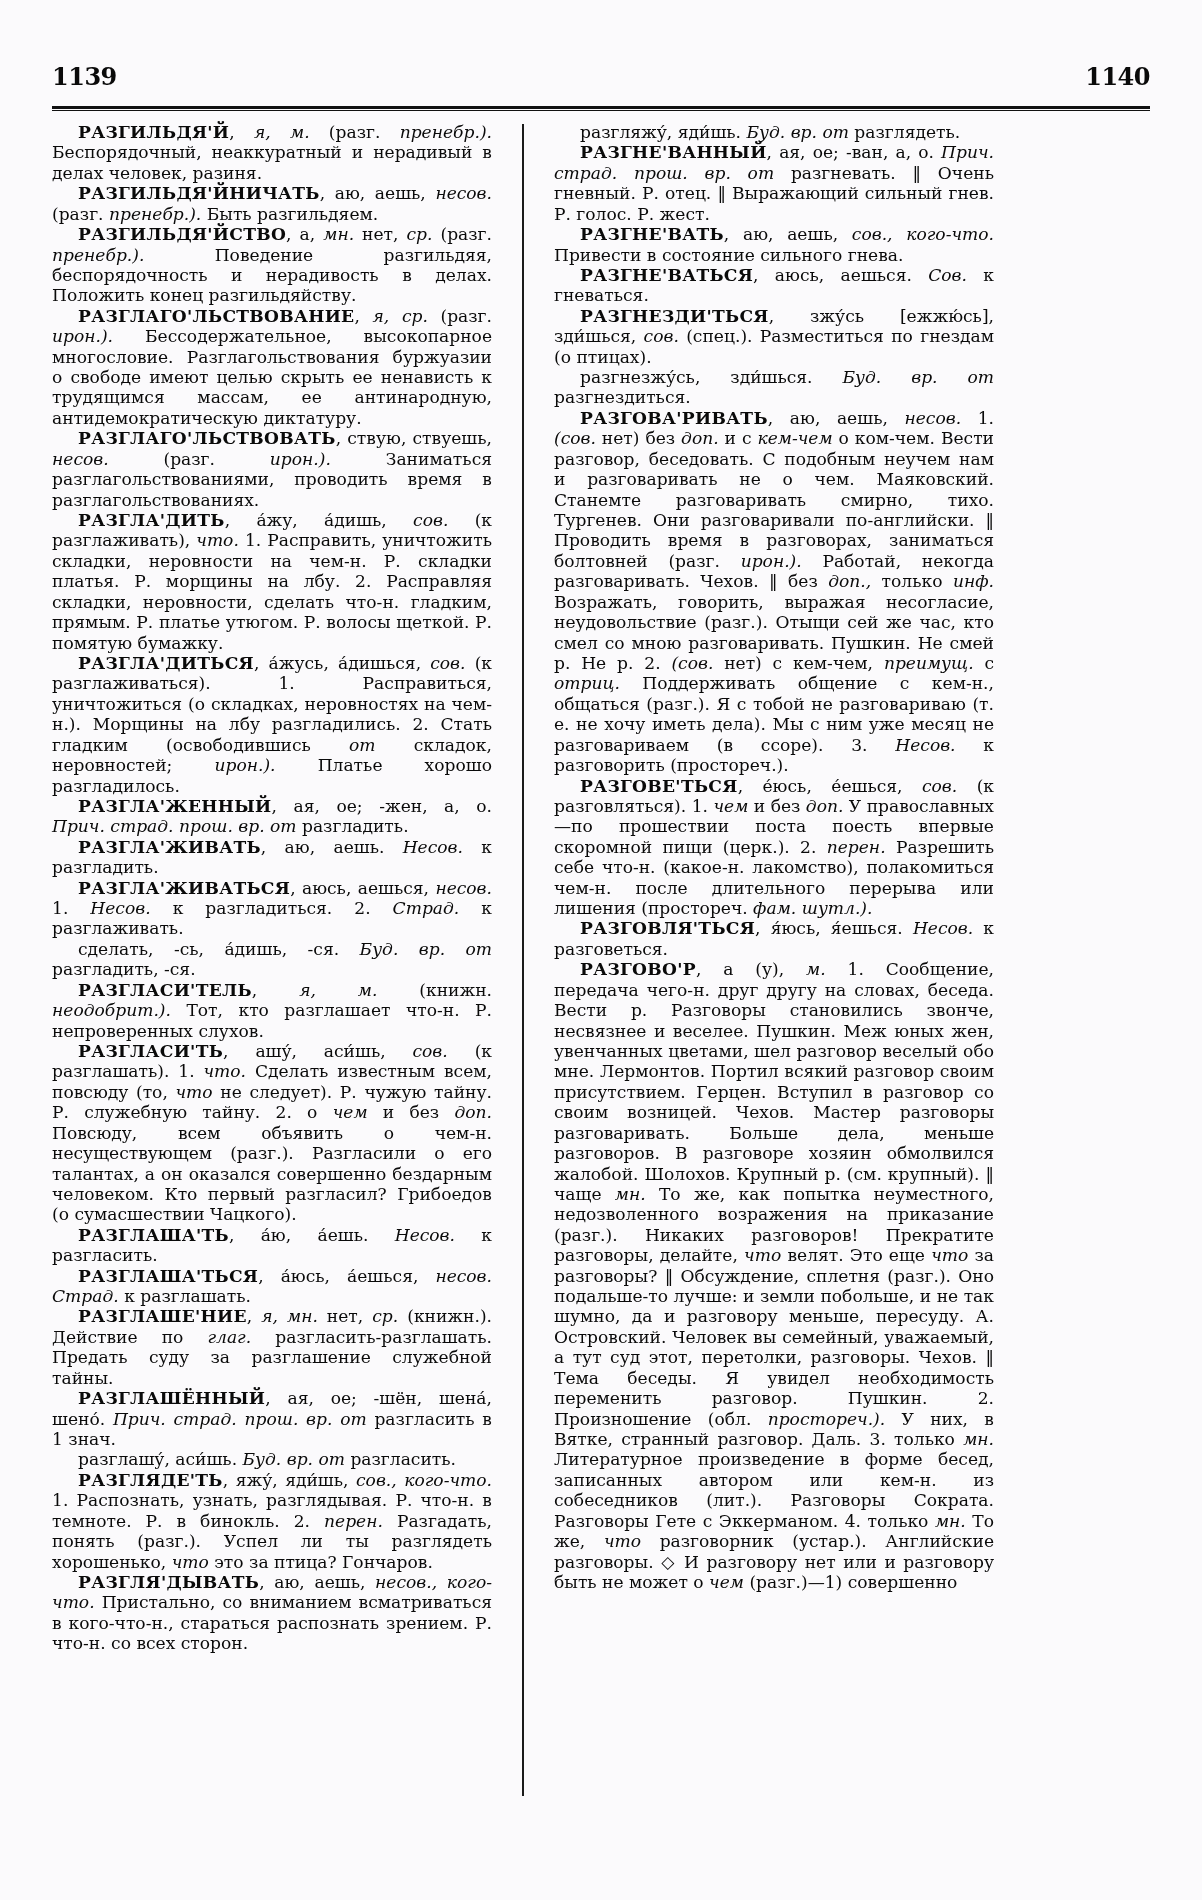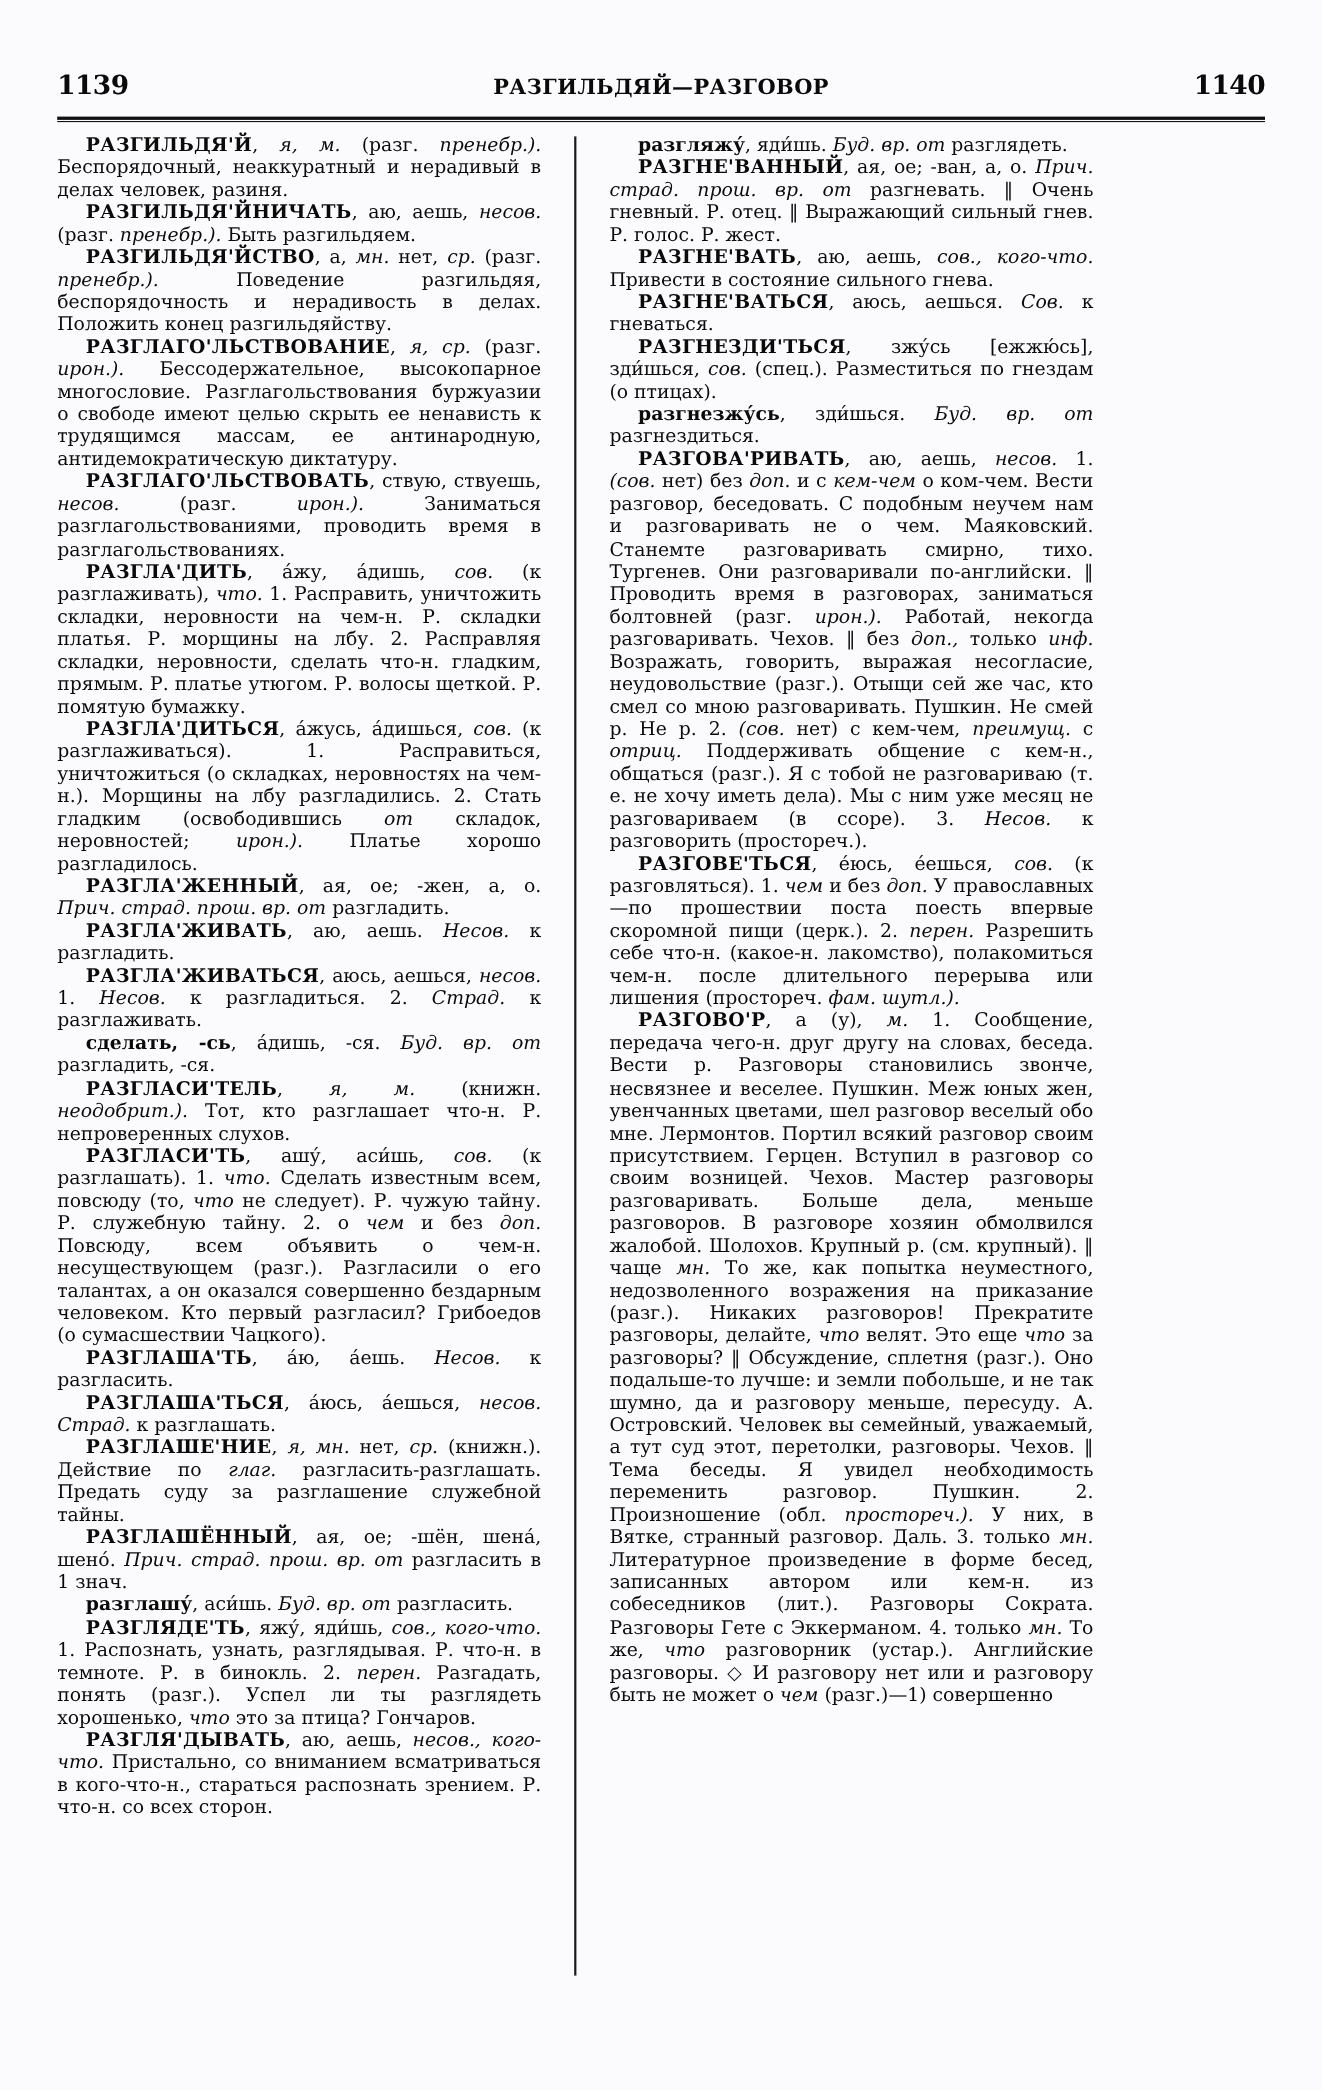--- a/index.html
+++ b/index.html
@@ -90,32 +90,31 @@
     padding: 0;
     text-indent: 26px;
   }
 
   
   .hw {
     font-weight: bold;
     letter-spacing: 0.3px;
   }
   .hw-l {            
-    font-weight: bold;
+    font-weight: normal;
   }
   .it { font-style: italic; }
 </style>
 </head>
 <body>
 
 <div class="page">
 
   <div class="running-head">
     <span class="folio">1139</span>
-    <span class="head-title">РАЗГИЛЬДЯЙ—РАЗГОВОР</span>
     <span class="folio">1140</span>
   </div>
 
   <div class="rule"></div>
 
   <div class="columns">
     <div class="col col-left" id="col-left">
         <p class="entry"><span class="hw">РАЗГИЛЬДЯ'Й</span><span>, <i class="it">я, м. </i>(разг. <i class="it">пренебр.). </i>Беспорядочный, неаккуратный и нерадивый в делах человек, разиня.</span></p>
         <p class="entry"><span class="hw">РАЗГИЛЬДЯ'ЙНИЧАТЬ</span><span>, аю, аешь, <i class="it">несов. </i>(разг. <i class="it">пренебр.). </i>Быть разгильдяем.</span></p>
         <p class="entry"><span class="hw">РАЗГИЛЬДЯ'ЙСТВО</span><span>, а, <i class="it">мн. </i>нет, <i class="it">ср. </i>(разг. <i class="it">пренебр.). </i>Поведение разгильдяя, беспорядочность и нерадивость в делах. Положить конец разгильдяйству.</span></p>
@@ -140,17 +139,18 @@
     <div class="col-sep"></div>
     <div class="col col-right" id="col-right">
         <p class="entry"><span class="hw-l">разгляжу́</span><span>, яди́шь. <i class="it">Буд. вр. от </i>разглядеть.</span></p>
         <p class="entry"><span class="hw">РАЗГНЕ'ВАННЫЙ</span><span>, ая, ое; -ван, а, о. <i class="it">Прич. страд. прош. вр. от </i>разгневать. ‖ Очень гневный. Р. отец. ‖ Выражающий сильный гнев. Р. голос. Р. жест.</span></p>
         <p class="entry"><span class="hw">РАЗГНЕ'ВАТЬ</span><span>, аю, аешь, <i class="it">сов., кого-что. </i>Привести в состояние сильного гнева.</span></p>
         <p class="entry"><span class="hw">РАЗГНЕ'ВАТЬСЯ</span><span>, аюсь, аешься. <i class="it">Сов. </i>к гневаться.</span></p>
         <p class="entry"><span class="hw">РАЗГНЕЗДИ'ТЬСЯ</span><span>, зжу́сь [ежжю́сь], зди́шься, <i class="it">сов. </i>(спец.). Разместиться по гнездам (о птицах).</span></p>
         <p class="entry"><span class="hw-l">разгнезжу́сь</span><span>, зди́шься. <i class="it">Буд. вр. от </i>разгнездиться.</span></p>
         <p class="entry"><span class="hw">РАЗГОВА'РИВАТЬ</span><span>, аю, аешь, <i class="it">несов. </i>1. <i class="it">(сов. </i>нет) без <i class="it">доп. </i>и с <i class="it">кем-чем </i>о ком-чем. Вести разговор, беседовать. С подобным неучем нам и разговаривать не о чем. Маяковский. Станемте разговаривать смирно, тихо. Тургенев. Они разговаривали по-английски. ‖ Проводить время в разговорах, заниматься болтовней (разг. <i class="it">ирон.). </i>Работай, некогда разговаривать. Чехов. ‖ без <i class="it">доп., </i>только <i class="it">инф. </i>Возражать, говорить, выражая несогласие, неудовольствие (разг.). Отыщи сей же час, кто смел со мною разговаривать. Пушкин. Не смей р. Не р. 2. <i class="it">(сов. </i>нет) с кем-чем, <i class="it">преимущ. </i>с <i class="it">отриц. </i>Поддерживать общение с кем-н., общаться (разг.). Я с тобой не разговариваю (т. е. не хочу иметь дела). Мы с ним уже месяц не разговариваем (в ссоре). 3. <i class="it">Несов. </i>к разговорить (простореч.).</span></p>
         <p class="entry"><span class="hw">РАЗГОВЕ'ТЬСЯ</span><span>, е́юсь, е́ешься, <i class="it">сов. </i>(к разговляться). 1. <i class="it">чем </i>и без <i class="it">доп. </i>У православных—по прошествии поста поесть впервые скоромной пищи (церк.). 2. <i class="it">перен. </i>Разрешить себе что-н. (какое-н. лакомство), полакомиться чем-н. после длительного перерыва или лишения (простореч. <i class="it">фам. шутл.).</i></span></p>
+        <p class="entry"><span class="hw">РАЗГОВЛЯ'ТЬСЯ</span><span>, я́юсь, я́ешься. <i class="it">Несов. </i>к разговеться.</span></p>
         <p class="entry"><span class="hw">РАЗГОВО'Р</span><span>, а (у), <i class="it">м. </i>1. Сообщение, передача чего-н. друг другу на словах, беседа. Вести р. Разговоры становились звонче, несвязнее и веселее. Пушкин. Меж юных жен, увенчанных цветами, шел разговор веселый обо мне. Лермонтов. Портил всякий разговор своим присутствием. Герцен. Вступил в разговор со своим возницей. Чехов. Мастер разговоры разговаривать. Больше дела, меньше разговоров. В разговоре хозяин обмолвился жалобой. Шолохов. Крупный р. (см. крупный). ‖ чаще <i class="it">мн. </i>То же, как попытка неуместного, недозволенного возражения на приказание (разг.). Никаких разговоров! Прекратите разговоры, делайте, <i class="it">что </i>велят. Это еще <i class="it">что </i>за разговоры? ‖ Обсуждение, сплетня (разг.). Оно подальше-то лучше: и земли побольше, и не так шумно, да и разговору меньше, пересуду. А. Островский. Человек вы семейный, уважаемый, а тут суд этот, перетолки, разговоры. Чехов. ‖ Тема беседы. Я увидел необходимость переменить разговор. Пушкин. 2. Произношение (обл. <i class="it">простореч.). </i>У них, в Вятке, странный разговор. Даль. 3. только <i class="it">мн. </i>Литературное произведение в форме бесед, записанных автором или кем-н. из собеседников (лит.). Разговоры Сократа. Разговоры Гете с Эккерманом. 4. только <i class="it">мн. </i>То же, <i class="it">что </i>разговорник (устар.). Английские разговоры. ◇ И разговору нет или и разговору быть не может о <i class="it">чем </i>(разг.)—1) совершенно</span></p>
       </div>
   </div>
 
 </div>
 
 </body></html>

